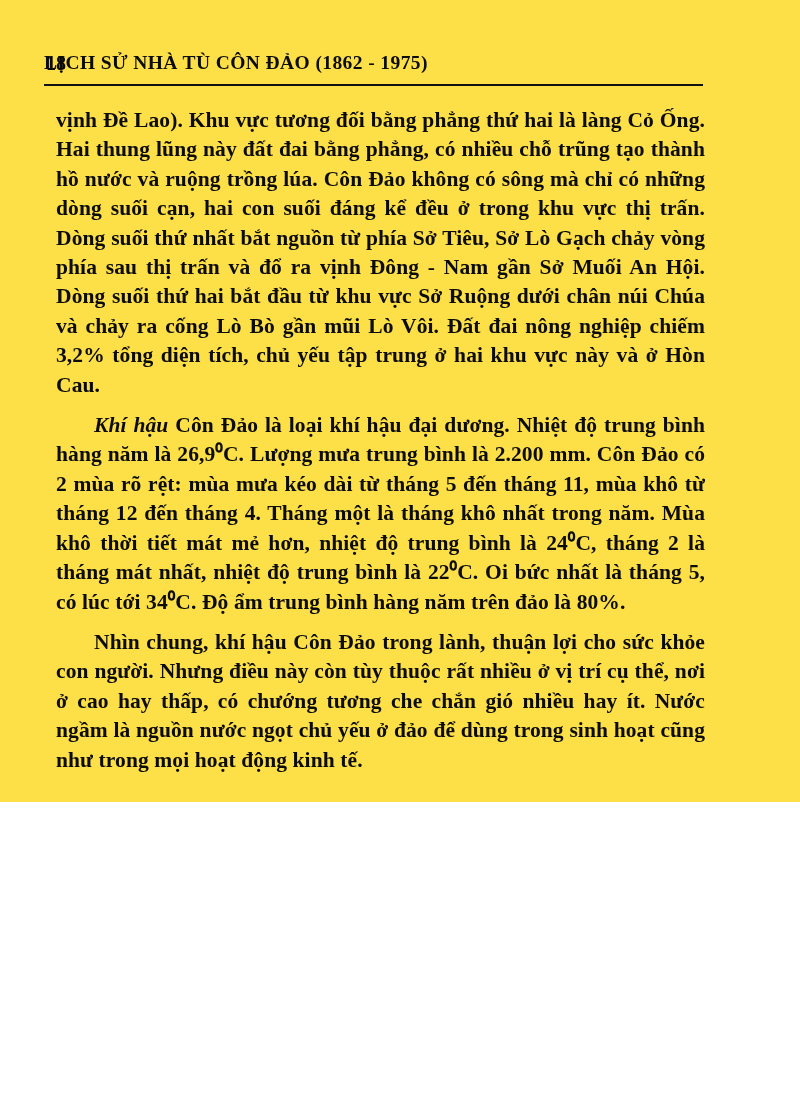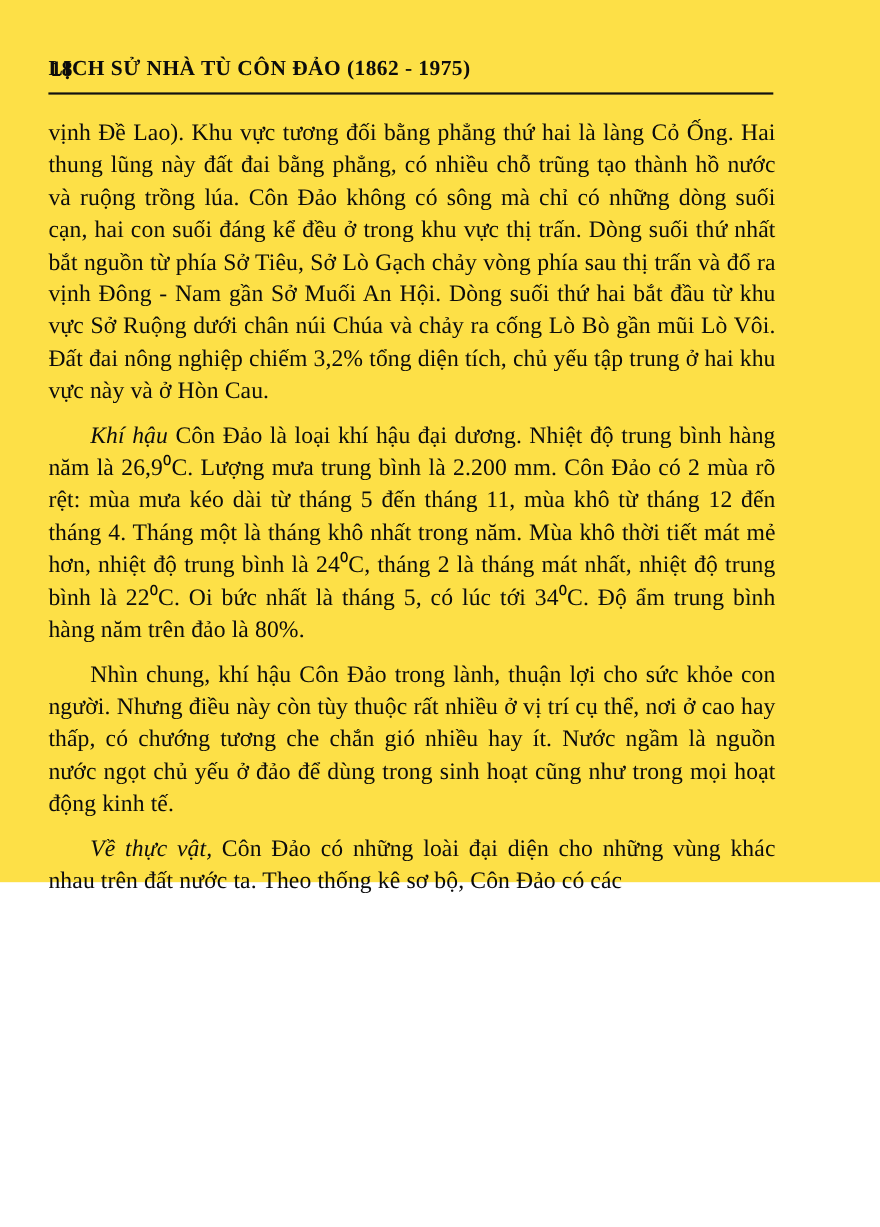--- a/index.html
+++ b/index.html
@@ -46,22 +46,23 @@
     border-top: 2px solid #111;
     margin: 0 2px 20px 0;
   }
   .text-body {
     text-align: justify;
     font-size: 21.5px;
     line-height: 29.4px;
     letter-spacing: 0.1px;
   }
   .para {
-    margin: 0 0 11px 0;
+    margin: 0 0 11px 12px;
     text-indent: 0;
+    font-weight: bold;
   }
   .para.indent {
     text-indent: 38px;
   }
   .em {
     font-style: italic;
   }
 </style>
 </head>
 <body>
@@ -69,15 +70,14 @@
 <div class="page">
   <header class="page-header">
     <span class="page-number">18</span>
     <span class="running-title">LỊCH SỬ NHÀ TÙ CÔN ĐẢO (1862 - 1975)</span>
   </header>
   <div class="header-rule"></div>
   <main class="text-body">
       <p class="para"><span>vịnh Đề Lao). Khu vực tương đối bằng phẳng thứ hai là làng Cỏ Ống. Hai thung lũng này đất đai bằng phẳng, có nhiều chỗ trũng tạo thành hồ nước và ruộng trồng lúa. Côn Đảo không có sông mà chỉ có những dòng suối cạn, hai con suối đáng kể đều ở trong khu vực thị trấn. Dòng suối thứ nhất bắt nguồn từ phía Sở Tiêu, Sở Lò Gạch chảy vòng phía sau thị trấn và đổ ra vịnh Đông - Nam gần Sở Muối An Hội. Dòng suối thứ hai bắt đầu từ khu vực Sở Ruộng dưới chân núi Chúa và chảy ra cống Lò Bò gần mũi Lò Vôi. Đất đai nông nghiệp chiếm 3,2% tổng diện tích, chủ yếu tập trung ở hai khu vực này và ở Hòn Cau.</span></p>
       <p class="para indent"><span class="em">Khí hậu</span><span> Côn Đảo là loại khí hậu đại dương. Nhiệt độ trung bình hàng năm là 26,9⁰C. Lượng mưa trung bình là 2.200 mm. Côn Đảo có 2 mùa rõ rệt: mùa mưa kéo dài từ tháng 5 đến tháng 11, mùa khô từ tháng 12 đến tháng 4. Tháng một là tháng khô nhất trong năm. Mùa khô thời tiết mát mẻ hơn, nhiệt độ trung bình là 24⁰C, tháng 2 là tháng mát nhất, nhiệt độ trung bình là 22⁰C. Oi bức nhất là tháng 5, có lúc tới 34⁰C. Độ ẩm trung bình hàng năm trên đảo là 80%.</span></p>
       <p class="para indent"><span>Nhìn chung, khí hậu Côn Đảo trong lành, thuận lợi cho sức khỏe con người. Nhưng điều này còn tùy thuộc rất nhiều ở vị trí cụ thể, nơi ở cao hay thấp, có chướng tương che chắn gió nhiều hay ít. Nước ngầm là nguồn nước ngọt chủ yếu ở đảo để dùng trong sinh hoạt cũng như trong mọi hoạt động kinh tế.</span></p>
-      <p class="para indent"><span class="em">Về thực vật,</span><span> Côn Đảo có những loài đại diện cho những vùng khác nhau trên đất nước ta. Theo thống kê sơ bộ, Côn Đảo có các</span></p>
     </main>
 </div>
 
 </body></html>

